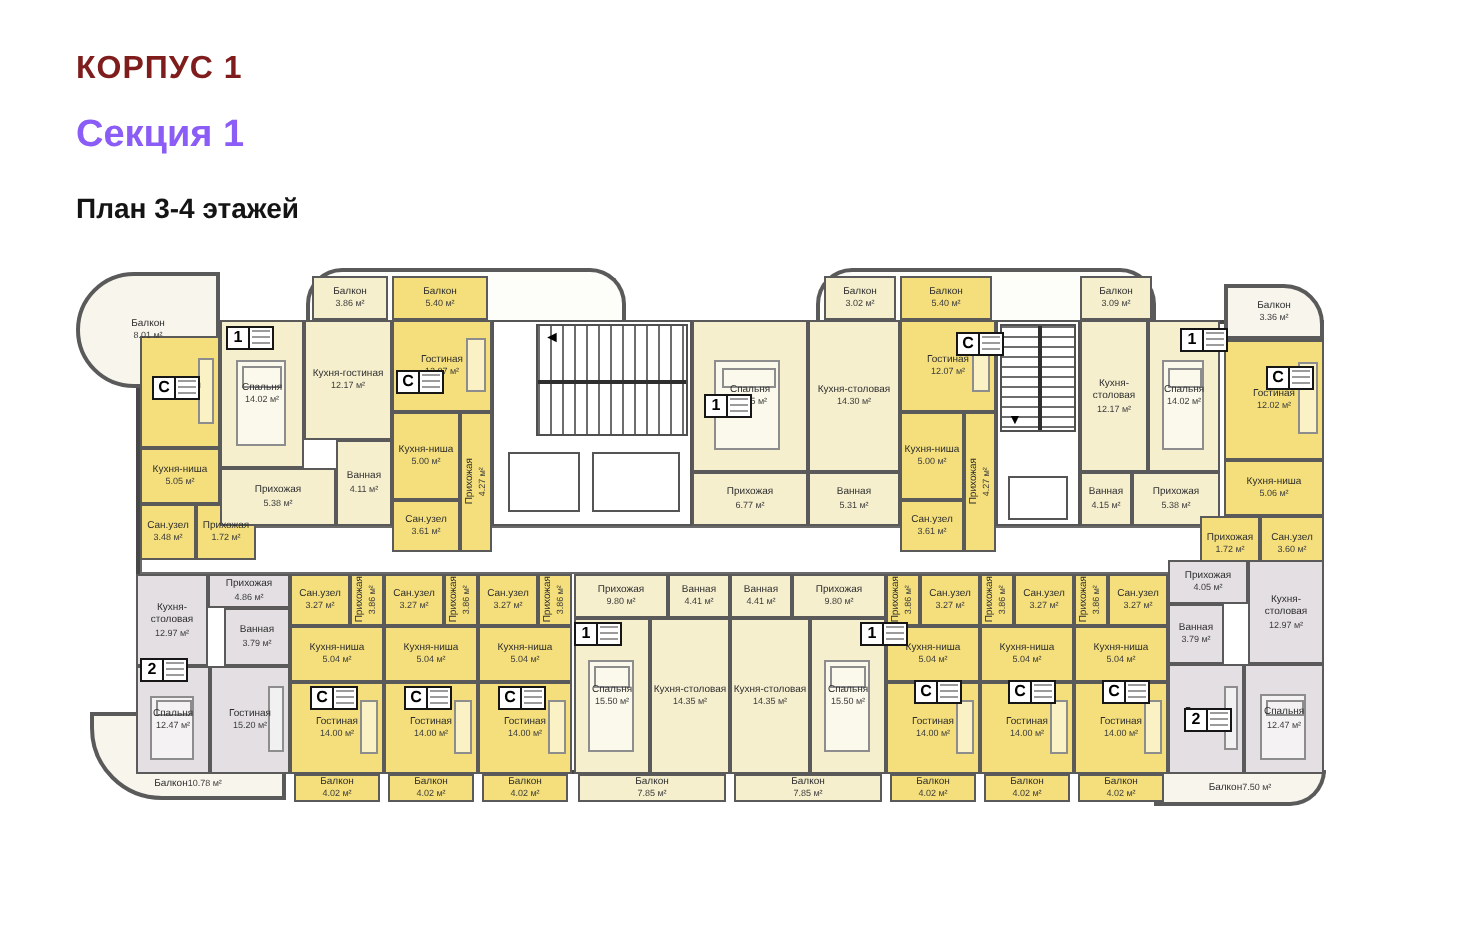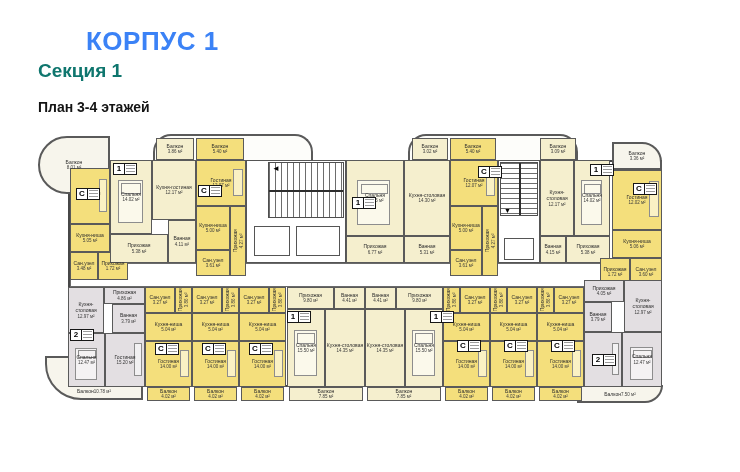--- a/index.html
+++ b/index.html
@@ -1,20 +1,20 @@
 <!DOCTYPE html>
 <html><head>
 <meta charset="utf-8">
 <style>
   html,body{margin:0;padding:0;background:#fff;}
   #page{position:relative;width:740px;height:472px;background:#fff;overflow:hidden;
         font-family:"Liberation Sans",sans-serif;}
   .hdr{position:absolute;left:38px;top:26px;}
-  .t1{font-size:26px;font-weight:700;color:#3b82f6;letter-spacing:.5px;margin-left:48px;}
-  .t2{font-size:19px;font-weight:700;color:#0f766e;margin-top:3px;}
+  .t1{font-size:16px;font-weight:700;color:#7f1d1d;letter-spacing:.5px;}
+  .t2{font-size:19px;font-weight:700;color:#8b5cf6;margin-top:13px;}
   .t3{font-size:14px;font-weight:700;color:#141414;margin-top:17px;}
 
   
   .struct{position:absolute;box-sizing:border-box;}
   #body{left:68px;top:160px;width:594px;height:227px;background:#fff;border:2px solid #474747;}
   #corridor{left:70px;top:263px;width:590px;height:24px;background:#fff;border:1px solid #6a6a6a;}
   #arcbandL{left:153px;top:134px;width:160px;height:28px;border:2px solid #5a5a5a;border-bottom:none;
             border-radius:18px 18px 0 0;background:#fdfdfa;}
   #arcbandR{left:408px;top:134px;width:170px;height:28px;border:2px solid #5a5a5a;border-bottom:none;
             border-radius:18px 18px 0 0;background:#fdfdfa;}

